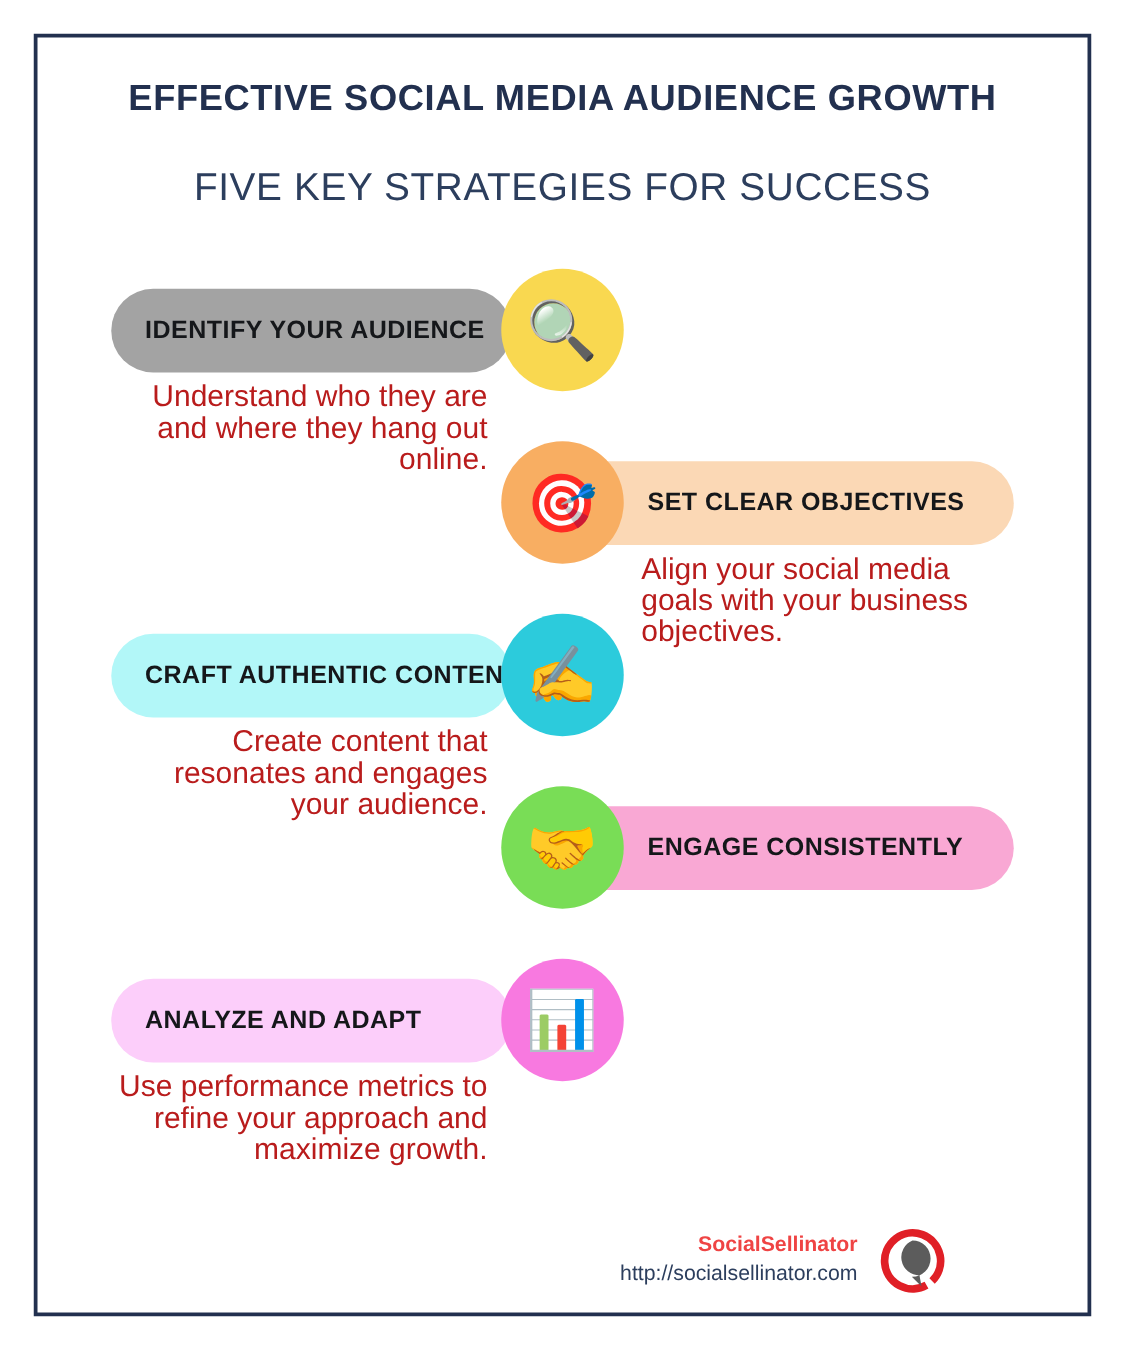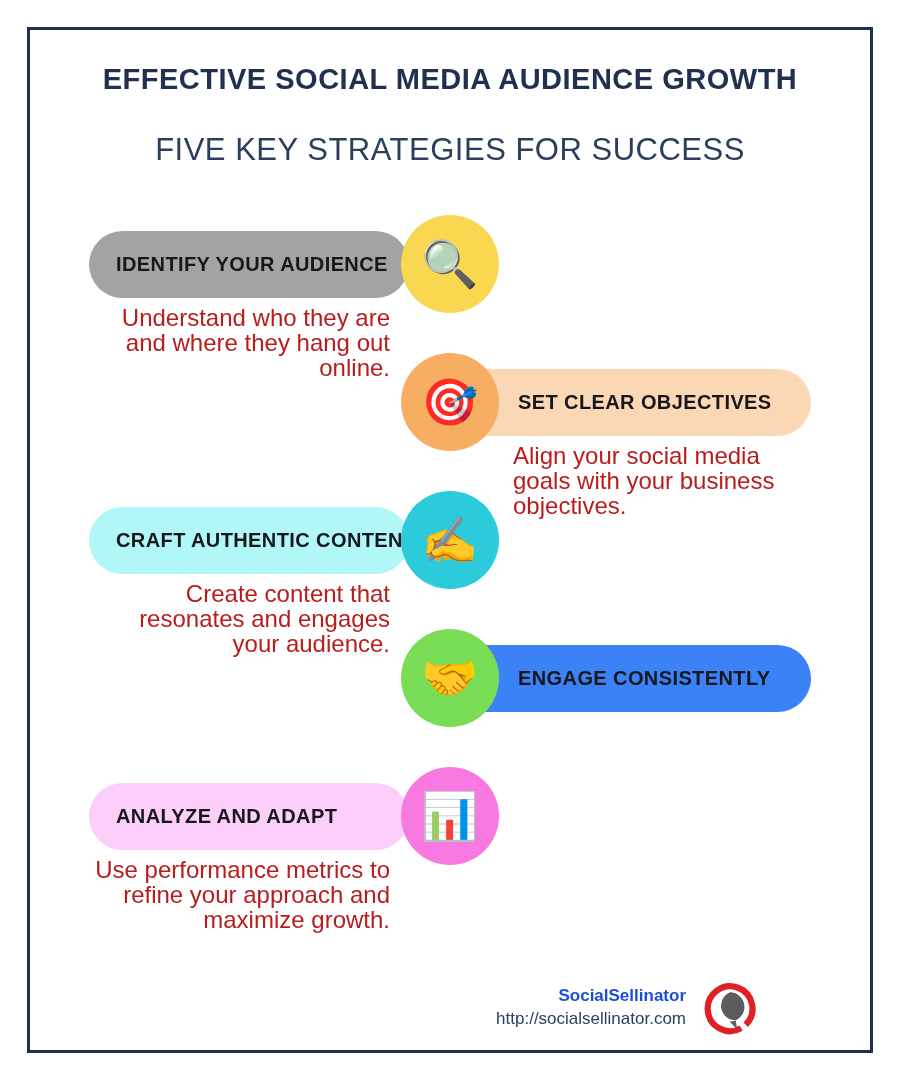--- a/index.html
+++ b/index.html
@@ -140,21 +140,21 @@
     display: flex;
     align-items: center;
     gap: 16px;
   }
   .footer-text {
     text-align: right;
   }
   .brand-name {
     font-size: 17px;
     font-weight: bold;
-    color: #1d4ed8;
+    color: #ef4444;
     line-height: 1.35;
   }
   .brand-url {
     font-size: 17px;
     color: #2c3e5d;
     line-height: 1.35;
   }
   .logo {
     width: 56px;
     height: 56px;
@@ -199,21 +199,21 @@
       <div class="pill" style="background:#B2F7F8">
         <span class="row-title">CRAFT AUTHENTIC CONTENT</span>
       </div>
       <div class="circle" style="background:#2CCBDC">
         <span>✍️</span>
       </div>
       <div class="desc">Create content that resonates and engages your audience.</div>
     </div>
 
     <div class="row right">
-      <div class="pill" style="background:#3b82f6">
+      <div class="pill" style="background:#f9a8d4">
         <span class="row-title">ENGAGE CONSISTENTLY</span>
       </div>
       <div class="circle" style="background:#79DD56">
         <span>🤝</span>
       </div>
     </div>
 
     <div class="row left">
       <div class="pill" style="background:#FCCEFA">
         <span class="row-title">ANALYZE AND ADAPT</span>

